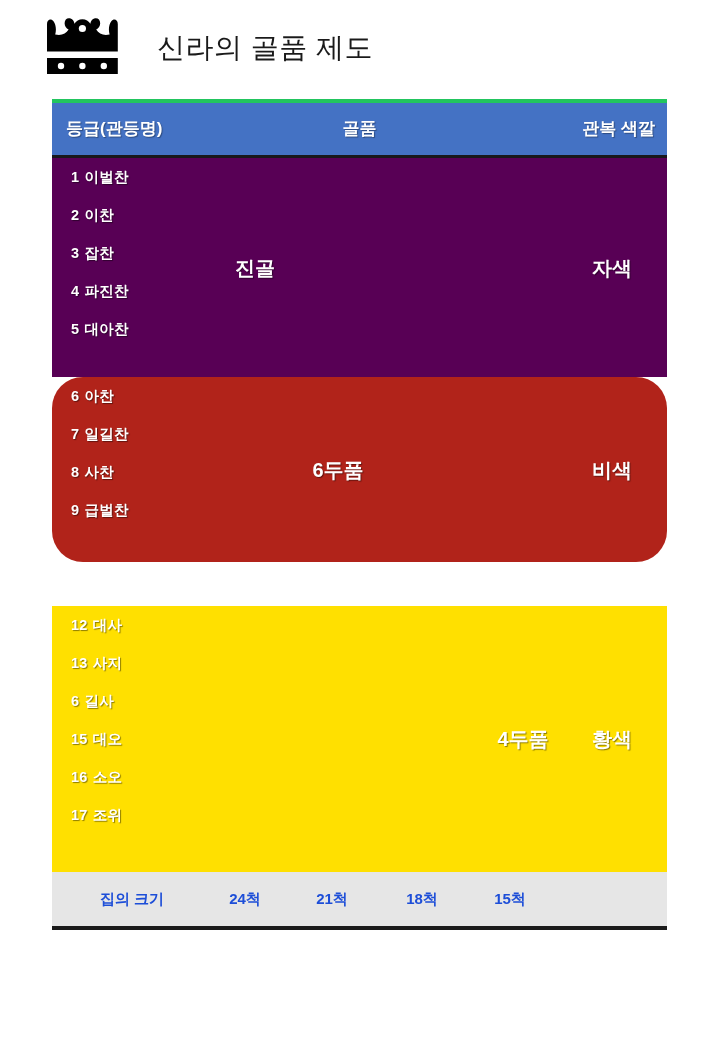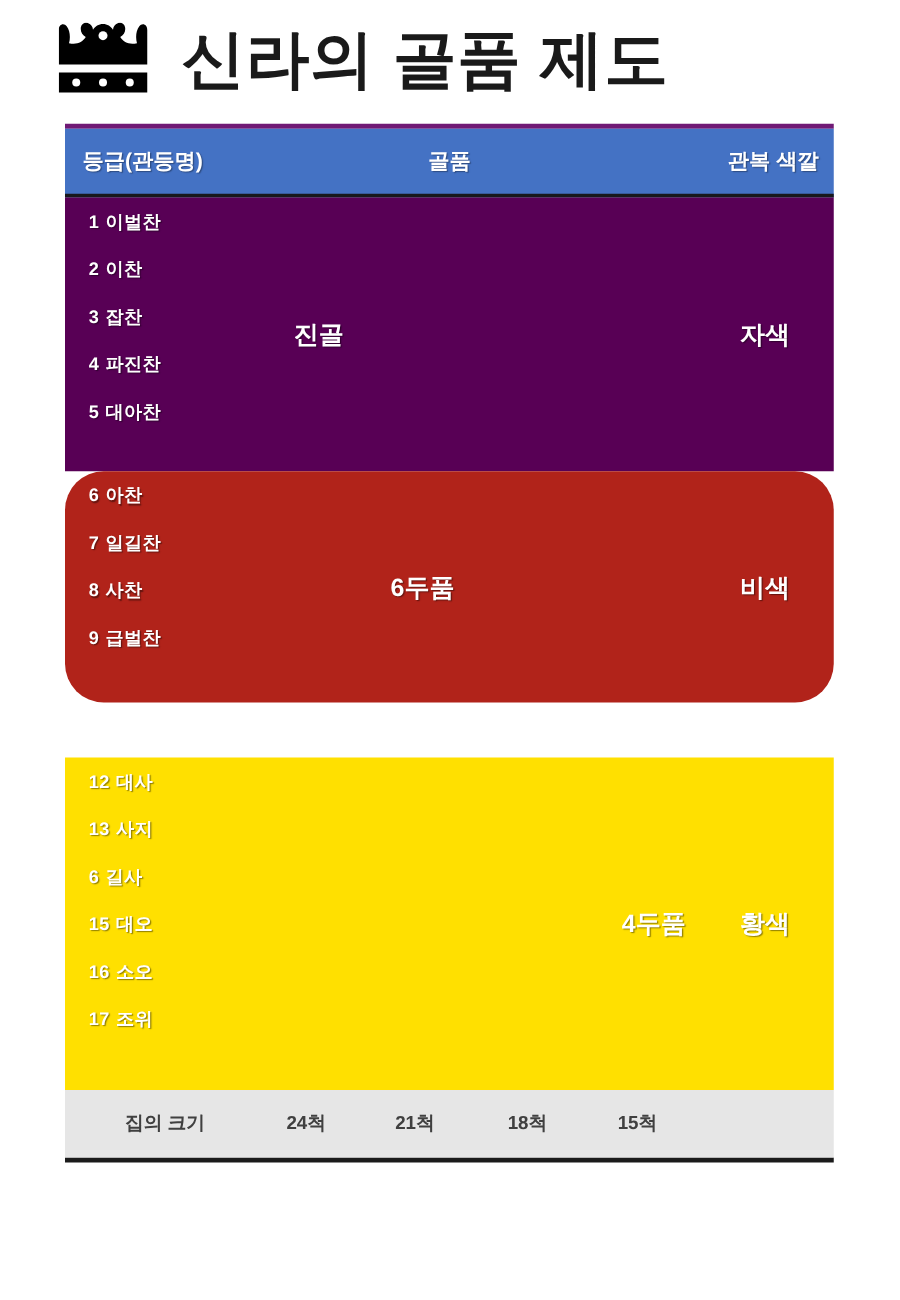--- a/index.html
+++ b/index.html
@@ -26,36 +26,36 @@
     display: flex;
     align-items: center;
   }
   .crown-wrap {
     width: 78px;
     height: 60px;
     margin-left: 47px;
     display: block;
   }
   .page-title {
-    margin-left: 20px;
-    font-size: 51px;
-    font-weight: 700;
+    margin-left: 32px;
+    font-size: 28px;
+    font-weight: 400;
     color: #1a1a1a;
     letter-spacing: 0.5px;
     line-height: 1;
     white-space: nowrap;
   }
 
   
   .table {
     position: absolute;
     left: 52px;
     top: 99px;
     width: 615px;
-    border-top: 4px solid #701a75;
+    border-top: 4px solid #22c55e;
     border-bottom: 4px solid #1b1b1b;
     box-sizing: content-box;
   }
 
   
   .head-row {
     position: relative;
     height: 52px;
     background: #4472c4;
     border-bottom: 3px solid #18181c;
@@ -132,21 +132,21 @@
     position: relative;
     width: 615px;
     height: 54px;
     background: #e6e6e6;
   }
   .foot-cell {
     position: absolute;
     top: 0;
     height: 54px;
     line-height: 54px;
-    color: #404040;
+    color: #1d4ed8;
     font-size: 15px;
     font-weight: bold;
     white-space: nowrap;
     text-align: center;
   }
   .foot-c0 { left: 32px;  width: 96px; }
   .foot-c1 { left: 163px; width: 60px; }
   .foot-c2 { left: 250px; width: 60px; }
   .foot-c3 { left: 340px; width: 60px; }
   .foot-c4 { left: 428px; width: 60px; }

